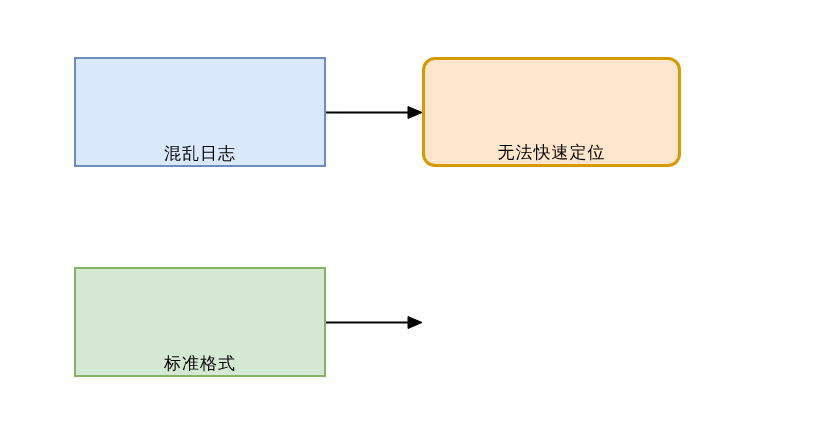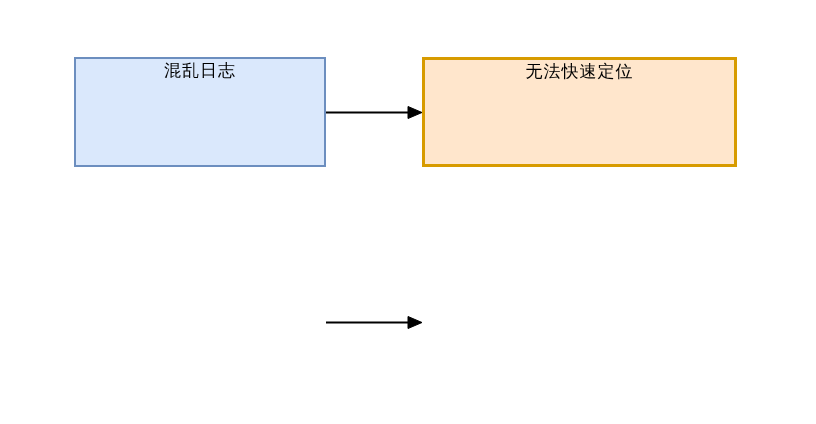--- a/index.html
+++ b/index.html
@@ -12,34 +12,34 @@
     position: relative;
     width: 816px;
     height: 424px;
     background: #ffffff;
     overflow: hidden;
   }
   .node {
     position: absolute;
     box-sizing: border-box;
     display: flex;
-    align-items: flex-start;
+    align-items: flex-end;
     justify-content: center;
     color: #000000;
     font-size: 17px;
     letter-spacing: 1px;
     border-style: solid;
   }
   .node-label {
     white-space: nowrap;
     user-select: none;
   }
   
   .node-0 { left: 74px;  top: 57px;  width: 252px; height: 110px; border-width: 2px; }
-  .node-1 { left: 422px; top: 57px;  width: 315px; height: 110px; border-width: 3px; }
+  .node-1 { left: 422px; top: 57px;  width: 259px; height: 110px; border-width: 3px; border-radius: 13px; }
   .node-2 { left: 74px;  top: 267px; width: 252px; height: 110px; border-width: 2px; }
   .node-3 { left: 422px; top: 267px; width: 315px; height: 110px; border-width: 3px; }
   
   .edge {
     position: absolute;
     width: 96px;
     height: 21px;
     overflow: visible;
   }
   .edge-0 { left: 326px; top: 102px; }
@@ -53,20 +53,23 @@
 <div class="canvas">
 
   <div class="node node-0" style="background-color: rgb(218, 232, 252); border-color: rgb(108, 142, 191);">
     <span class="node-label">混乱日志</span>
   </div>
 
   <div class="node node-1" style="background-color: rgb(255, 230, 204); border-color: rgb(215, 155, 0);">
     <span class="node-label">无法快速定位</span>
   </div>
 
+  <div class="node node-2" style="background-color: rgb(213, 232, 212); border-color: rgb(130, 179, 102);">
+    <span class="node-label">标准格式</span>
+  </div>
 
 
   <svg class="edge edge-0" viewBox="0 0 96 21">
     <line x1="0" y1="10.5" x2="83" y2="10.5"></line>
     <polygon points="82,4.5 96,10.5 82,16.5"></polygon>
   </svg>
 
   <svg class="edge edge-1" viewBox="0 0 96 21">
     <line x1="0" y1="10.5" x2="83" y2="10.5"></line>
     <polygon points="82,4.5 96,10.5 82,16.5"></polygon>

